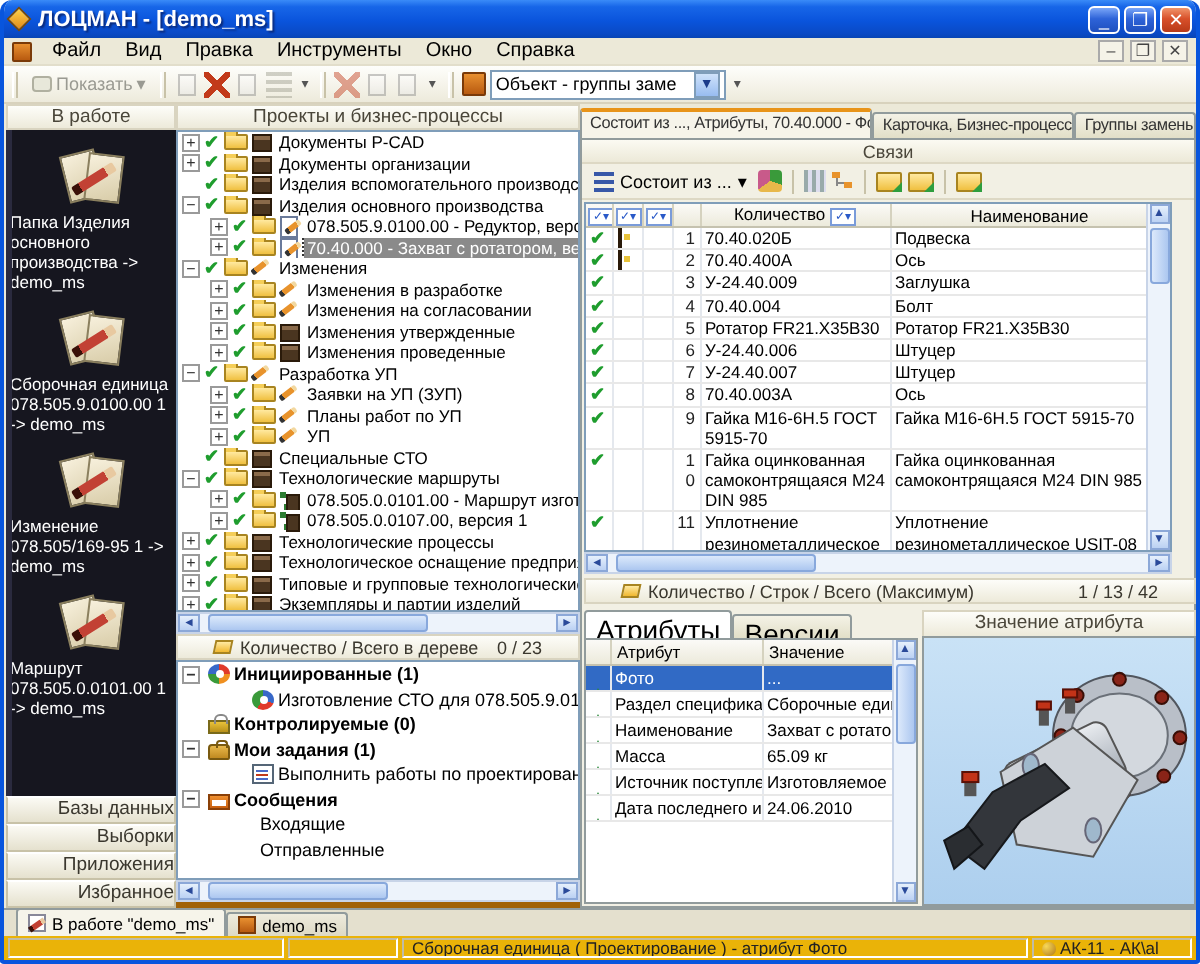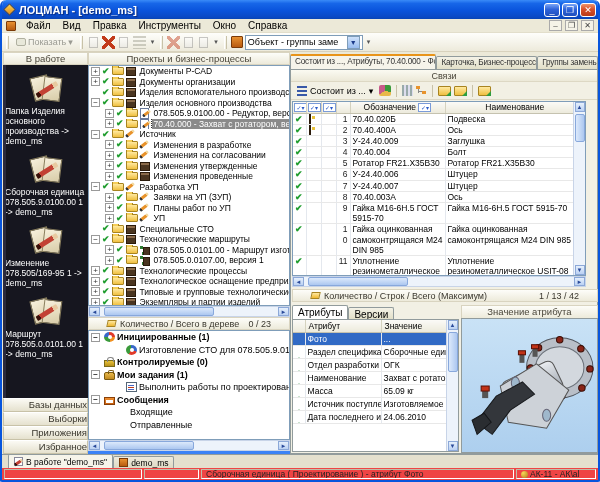--- a/index.html
+++ b/index.html
@@ -58,21 +58,21 @@
     background:linear-gradient(160deg,#F7F0DC,#D8CCA8)}
   .sbicon .sh1{left:4px;top:2px;transform:rotate(-14deg)}
   .sbicon .sh2{left:15px;top:3px;transform:rotate(7deg)}
   .sbicon .pnc{position:absolute;left:7px;top:13px;width:24px;height:5px;border-radius:1px;
     background:linear-gradient(90deg,#3a1008 0 4px,#C24134 4px 19px,#E8C9A0 19px);transform:rotate(-32deg)}
   .sblabel{color:#fff;font-size:8.5px;line-height:10px;text-align:left;white-space:pre-line;margin-top:2px;width:84px}
   .sbbtns{position:absolute;left:0;top:346px;width:85px}
   .sbbtn{height:14px;background:linear-gradient(180deg,#FBFAF4,#E5E1CE);border:1px solid #C8C2A8;border-top:1px solid #fff;
     text-align:right;font-size:9.5px;line-height:12px;color:#3a372e}
   
-  .treepanel{position:absolute;left:86px;top:0;width:202px;height:402px;background:#3b82f6}
+  .treepanel{position:absolute;left:86px;top:0;width:202px;height:402px;background:#a16207}
   .tree{position:absolute;left:0;top:13px;width:202px;height:241px;background:#fff;
     border:1px solid #7F9DB9;overflow:hidden}
   .titem{display:flex;align-items:center;height:10.5px;white-space:nowrap;font-size:8.5px;overflow:hidden}
   .titem.lv-1{padding-left:14px}
   .expbox{width:9px;height:9px;min-width:9px;border:1px solid #9a9a9a;background:#fff;color:#333;
     font-size:8px;line-height:7px;text-align:center;margin:0 2px 0 2px}
   .expbox.e-none{visibility:hidden}
   .chk{color:#1F9D2E;font-size:9px;line-height:9px;margin-right:1px;font-weight:bold}
   .fold{width:12px;height:8px;min-width:12px;background:linear-gradient(#FFE9A0,#F0C040);
     border:1px solid #A88420;border-radius:1px;position:relative;margin:0 1px}
@@ -162,42 +162,42 @@
   .vscroll{position:absolute;right:0;top:0;width:12px;bottom:0;background:#EDF3FB;border-left:1px solid #C8D4E8;
     display:flex;flex-direction:column;align-items:center}
   .vscroll .ua,.vscroll .da{width:10px;height:10px;background:linear-gradient(180deg,#E6F0FC,#BBD1F3);
     border:1px solid #8CA8D8;color:#2a4a9a;font-size:6px;text-align:center;line-height:9px}
   .vscroll .da{margin-top:auto}
   .vthumb{width:10px;height:28px;background:linear-gradient(90deg,#DCE9FB,#ACC7F0);border:1px solid #88A8DC;border-radius:2px;margin-top:2px}
   .relhs{position:absolute;left:1px;top:206px;width:294px}
   .relstatus{position:absolute;left:1px;top:219px;width:306px}
   
   .attrtabs{position:absolute;left:1px;top:235px;display:flex;align-items:flex-end;height:14px}
-  .atab{border:1px solid #919B9C;border-bottom:none;border-radius:2px 2px 0 0;font-size:10px;padding:1px 5px;
+  .atab{border:1px solid #919B9C;border-bottom:none;border-radius:2px 2px 0 0;font-size:14px;padding:1px 5px;
     background:linear-gradient(180deg,#F4F2E6,#E2DFC8);height:12px}
   .atab.active{background:#fff;height:14px}
   .attrwrap{position:absolute;left:1px;top:249px;width:167px;height:133px;background:#fff;border:1px solid #919B9C;overflow:hidden}
   .attrtbl th{background:linear-gradient(180deg,#FBFAF7,#ECEADB);border-right:1px solid #D5D2BF;border-bottom:1px solid #C5C2AF;
     font-weight:normal;font-size:8.5px;height:12px;text-align:left;padding:0 3px}
   .attrtbl td{border-right:1px solid #E4E8EE;border-bottom:1px solid #E8E8E8;font-size:8.5px;height:13px;
     padding:0 2px;white-space:nowrap;overflow:hidden}
   .attrtbl tr.st-sel td{background:#316AC5;color:#fff}
   .mnt{width:0;height:0;border-left:4px solid transparent;border-right:4px solid transparent;border-bottom:8px solid #2E8B3E;margin:1px auto}
   .valpane{position:absolute;left:170px;top:235px;width:137px;height:148px}
   .valimg{position:absolute;left:0;top:13px;right:0;bottom:0;border:1px solid #919B9C;
     background:linear-gradient(180deg,#C9E2F6,#ADCfEE)}
   
   .mditabs{position:absolute;left:0;top:454px;width:596px;height:14px;background:#E4E0CE;border-top:1px solid #919B9C;display:flex;align-items:flex-end;padding-left:6px}
   .mtab{display:flex;align-items:center;gap:3px;border:1px solid #919B9C;border-bottom:none;border-radius:2px 2px 0 0;
     font-size:8.5px;padding:1px 5px;height:12px;background:linear-gradient(180deg,#EEEBDD,#DDD9C4);white-space:nowrap}
   .mtab.active{background:#F6F4EA;height:14px}
   .mtico{width:9px;height:9px;position:relative;background:#fff;border:1px solid #889}
   .mtico::after{content:"";position:absolute;left:-1px;top:3px;width:9px;height:3px;background:linear-gradient(90deg,#3a1008 0 2px,#C24134 2px 7px,#E8C9A0 7px);transform:rotate(-35deg)}
   .mbook{width:9px;height:9px;background:linear-gradient(180deg,#E89030,#B85A10);border:1px solid #7a3a08}
-  .statusbar{position:absolute;left:0;top:468px;width:596px;height:12px;background:#ef4444;display:flex;gap:2px;padding:1px 2px}
+  .statusbar{position:absolute;left:0;top:468px;width:596px;height:12px;background:#eab308;display:flex;gap:2px;padding:1px 2px}
   .seg{border:1px solid;border-color:#C0BCA8 #fff #fff #C0BCA8;height:10px;font-size:8.5px;line-height:9px;
     padding:0 4px;overflow:hidden;white-space:nowrap;color:#222}
   .usr{display:flex;align-items:center;gap:2px}
   .usrico{width:7px;height:7px;border-radius:50%;background:radial-gradient(circle at 30% 30%,#F8D858,#B07818)}
 </style>
 </head>
 <body>
 
 <div class="app">
 
@@ -364,21 +364,21 @@
             <span class="fold"></span>
             <span class="tico ti-doc"></span>
             <span class="tlabel st-sel">70.40.000 - Захват с ротатором, версия 1</span>
           </div>
 
           <div class="titem lv-0">
             <span class="expbox e-minus">−</span>
             <span class="chk">✔</span>
             <span class="fold"></span>
             <span class="tico ti-pencil"></span>
-            <span class="tlabel">Источник</span>
+            <span class="tlabel">Изменения</span>
           </div>
 
           <div class="titem lv-1">
             <span class="expbox e-plus">+</span>
             <span class="chk">✔</span>
             <span class="fold"></span>
             <span class="tico ti-pencil"></span>
             <span class="tlabel">Изменения в разработке</span>
           </div>
 
@@ -602,21 +602,21 @@
                 <col style="width:14px">
                 <col style="width:95px">
                 <col>
               </colgroup>
             <thead>
               <tr>
                 <th><span class="fico">✓▾</span></th>
                 <th><span class="fico">✓▾</span></th>
                 <th><span class="fico">✓▾</span></th>
                 <th></th>
-                <th><span>Обозначение</span> <span class="fico">✓▾</span></th>
+                <th><span>Количество</span> <span class="fico">✓▾</span></th>
                 <th><span>Наименование</span></th>
               </tr>
             </thead>
             <tbody>
 
                 <tr>
                   <td><span class="chk">✔</span></td>
                   <td><span class="rico ri-detail"></span></td>
                   <td><span class="pico pi-orange"></span></td>
                   <td class="rnum">1</td>
@@ -757,25 +757,20 @@
                   <td>Фото</td>
                   <td>...</td>
                 </tr>
 
                 <tr>
                   <td><span class="mnt"></span></td>
                   <td>Раздел спецификации</td>
                   <td>Сборочные единицы</td>
                 </tr>
 
-                <tr>
-                  <td><span class="mnt"></span></td>
-                  <td>Отдел разработки</td>
-                  <td>ОГК</td>
-                </tr>
 
                 <tr>
                   <td><span class="mnt"></span></td>
                   <td>Наименование</td>
                   <td>Захват с ротатором</td>
                 </tr>
 
                 <tr>
                   <td><span class="mnt"></span></td>
                   <td>Масса</td>

